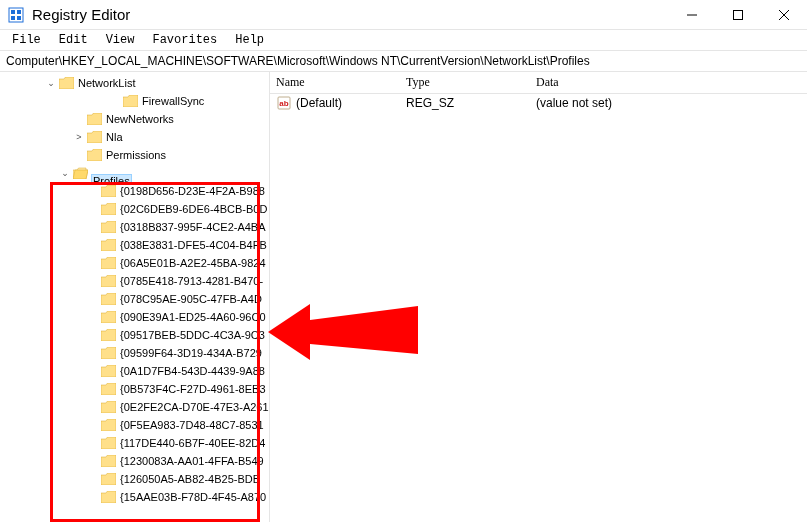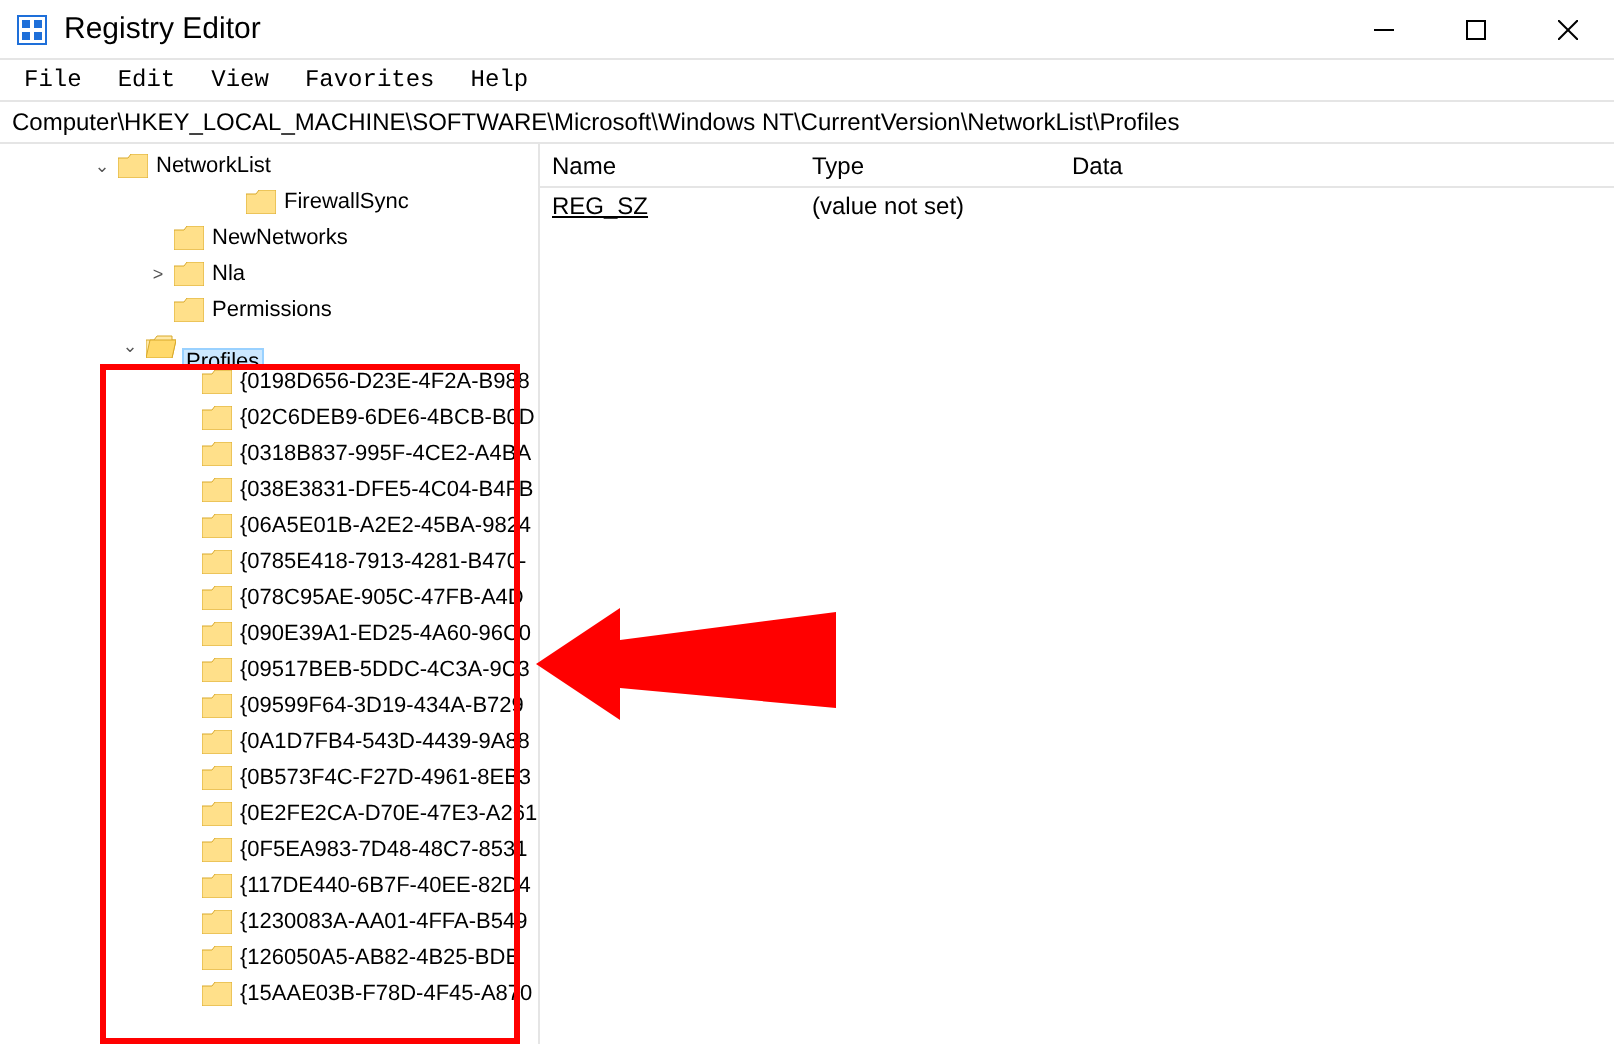--- a/index.html
+++ b/index.html
@@ -103,32 +103,33 @@
     height: 22px;
     border-bottom: 1px solid #e5e5e5;
     align-items:center;
   }
   .list-header .col {
     padding: 0 6px;
     font-size: 12px;
     height:100%;
     display:flex; align-items:center;
     border-right: 1px solid transparent;
+    font-family: Liberation Serif, serif;
   }
   .col-name { width: 130px; }
   .col-type { width: 130px; }
   .col-data { flex:1; }
   .list-row {
     display:flex;
     height: 18px;
     align-items:center;
   }
   .list-row .cell { padding: 0 6px; font-size:12px; display:flex; align-items:center; }
   .cell-name { width:130px; gap:4px; }
-  .cell-type { width:130px;text-decoration:underline; }
+  .cell-type { width:130px; }
   .cell-data { flex:1; }
   .value-icon {
     width:16px; height:16px;
     display:inline-flex; align-items:center; justify-content:center;
     flex:0 0 16px;
   }
   .red-box {
     position:absolute;
     left: 50px;
     top: 110px;
@@ -422,20 +423,29 @@
   </div>
 
   <div class="list-pane">
     <div class="list-header">
       <div class="col col-name">Name</div>
       <div class="col col-type">Type</div>
       <div class="col col-data">Data</div>
     </div>
     <div id="list-rows">
         <div class="list-row">
+          <div class="cell cell-name">
+            <span class="value-icon">
+              <svg width="16" height="16">
+                <rect x="2" y="2" width="12" height="12" rx="1" fill="#fff" stroke="#bfae8f" stroke-width="1"></rect>
+                <text x="8" y="11" text-anchor="middle" font-size="8" fill="#d02020" font-family="Arial" font-weight="bold">ab</text>
+              </svg>
+            </span>
+            <span>(Default)</span>
+          </div>
           <div class="cell cell-type">REG_SZ</div>
           <div class="cell cell-data">(value not set)</div>
         </div>
       </div>
   </div>
 
   <div class="red-box"></div>
   <svg class="arrow" viewBox="0 0 150 90">
     <polygon points="0,48 42,20 42,36 150,22 150,70 42,60 42,76" fill="#ff0000"></polygon>
   </svg>

